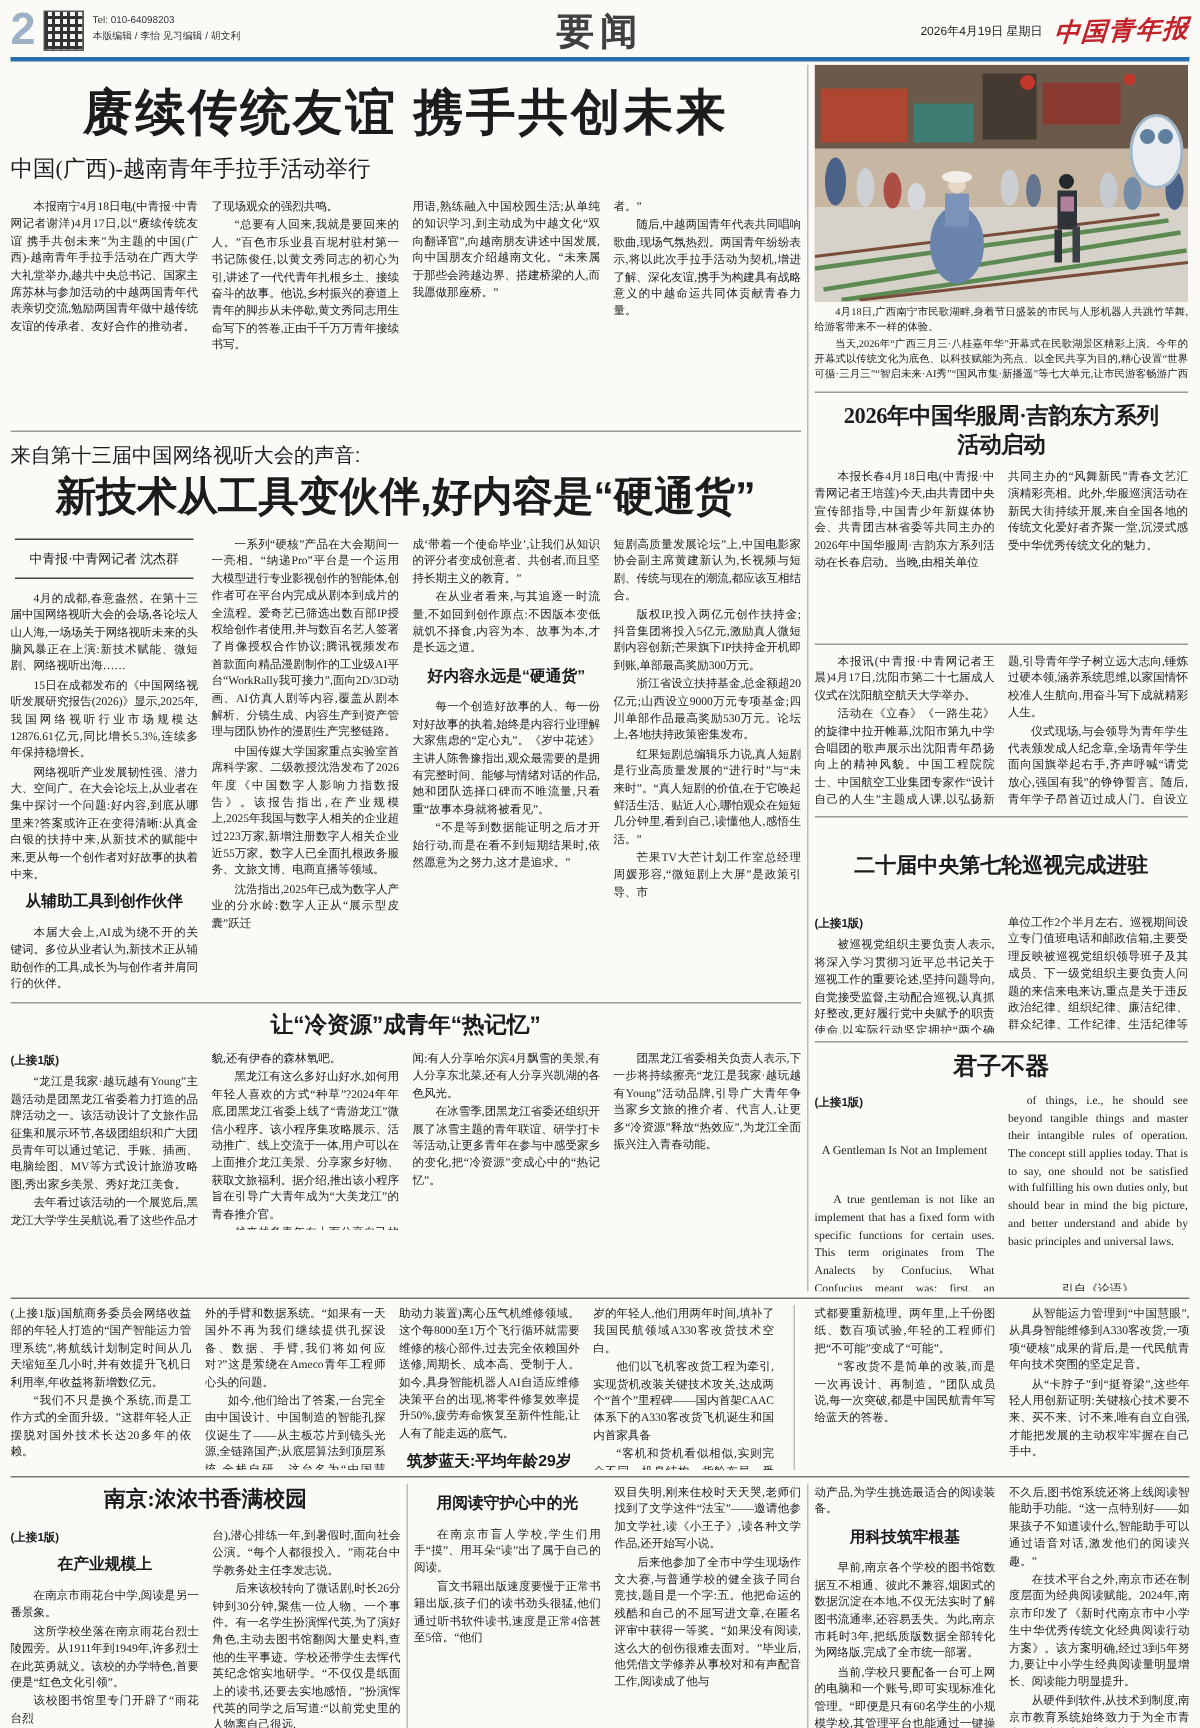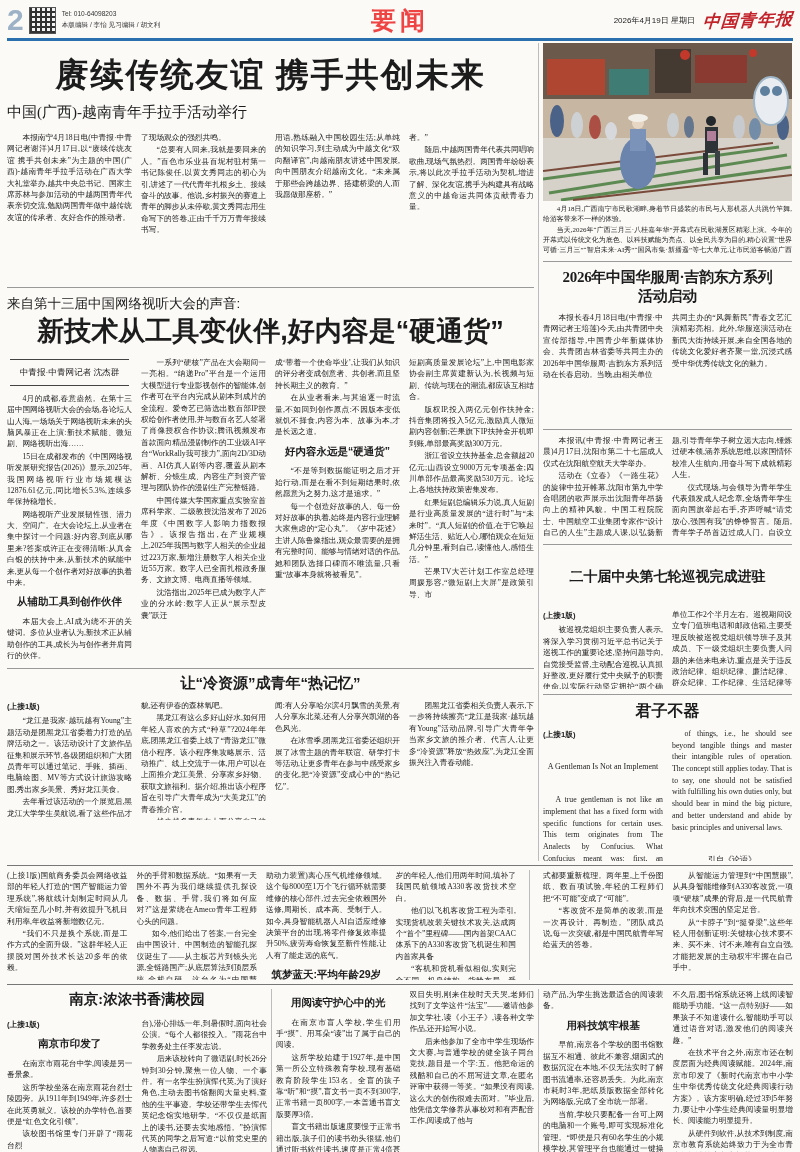--- a/index.html
+++ b/index.html
@@ -10,21 +10,21 @@
   
   .masthead-bar{height:36px;display:flex;align-items:center;position:relative;
                 border-bottom:3px solid #2a70ae;padding-top:2px;}
   .pagenum{font-family:"Liberation Sans","DejaVu Sans",sans-serif;font-size:30px;line-height:1;
            color:#9db2c6;font-weight:700;margin-right:5px;}
   .qr{width:25px;height:25px;border:1px solid #555;margin-right:6px;
       background-image:repeating-linear-gradient(0deg,#333 0 2px,transparent 2px 5px),
                        repeating-linear-gradient(90deg,#333 0 2px,#f4f4f4 2px 5px);}
   .contact{font-family:"Liberation Sans",sans-serif;font-size:6.6px;line-height:1.6;color:#333;}
   .section-title{position:absolute;left:0;right:0;text-align:center;
-                 font-size:25px;font-weight:900;color:#ef4444;letter-spacing:4px;}
+                 font-size:25px;font-weight:900;color:#404040;letter-spacing:4px;}
   .head-right{margin-left:auto;display:flex;align-items:center;gap:8px;z-index:2;}
   .pub-date{font-family:"Liberation Sans",sans-serif;font-size:8px;color:#222;}
   .masthead-logo{font-size:17px;font-weight:900;color:#c2232a;font-style:italic;
                  transform:skewX(-6deg) rotate(-2deg);letter-spacing:1px;}
 
   
   .topmain{display:flex;height:818px;overflow:hidden;margin-top:2px;}
   .left-area{width:527px;overflow:hidden;}
   .right-area{width:249px;overflow:hidden;}
   .vrule{width:1px;background:#bcbcbc;margin:0 4px;}
@@ -128,22 +128,22 @@
             </div>
           <div class="col">
               <div class="b-p">一系列“硬核”产品在大会期间一一亮相。“纳递Pro”平台是一个运用大模型进行专业影视创作的智能体,创作者可在平台内完成从剧本到成片的全流程。爱奇艺已筛选出数百部IP授权给创作者使用,并与数百名艺人签署了肖像授权合作协议;腾讯视频发布首款面向精品漫剧制作的工业级AI平台“WorkRally我可接力”,面向2D/3D动画、AI仿真人剧等内容,覆盖从剧本解析、分镜生成、内容生产到资产管理与团队协作的漫剧生产完整链路。</div>
               <div class="b-p">中国传媒大学国家重点实验室首席科学家、二级教授沈浩发布了2026年度《中国数字人影响力指数报告》。该报告指出,在产业规模上,2025年我国与数字人相关的企业超过223万家,新增注册数字人相关企业近55万家。数字人已全面扎根政务服务、文旅文博、电商直播等领域。</div>
               <div class="b-p">沈浩指出,2025年已成为数字人产业的分水岭:数字人正从“展示型皮囊”跃迁</div>
             </div>
           <div class="col">
               <div class="b-c">成‘带着一个使命毕业’,让我们从知识的评分者变成创意者、共创者,而且坚持长期主义的教育。”</div>
               <div class="b-p">在从业者看来,与其追逐一时流量,不如回到创作原点:不因版本变低就饥不择食,内容为本、故事为本,才是长远之道。</div>
               <div class="b-s">好内容永远是“硬通货”</div>
+              <div class="b-p">每一个创造好故事的人、每一份对好故事的执着,始终是内容行业理解大家焦虑的“定心丸”。《岁中花述》主讲人陈鲁豫指出,观众最需要的是拥有完整时间、能够与情绪对话的作品,她和团队选择口碑而不唯流量,只看重“故事本身就将被看见”。</div>
               <div class="b-p">“不是等到数据能证明之后才开始行动,而是在看不到短期结果时,依然愿意为之努力,这才是追求。”</div>
-              <div class="b-p">每一个创造好故事的人、每一份对好故事的执着,始终是内容行业理解大家焦虑的“定心丸”。《岁中花述》主讲人陈鲁豫指出,观众最需要的是拥有完整时间、能够与情绪对话的作品,她和团队选择口碑而不唯流量,只看重“故事本身就将被看见”。</div>
             </div>
           <div class="col">
               <div class="b-c">短剧高质量发展论坛”上,中国电影家协会副主席黄建新认为,长视频与短剧、传统与现在的潮流,都应该互相结合。</div>
               <div class="b-p">版权IP,投入两亿元创作扶持金;抖音集团将投入5亿元,激励真人微短剧内容创新;芒果旗下IP扶持金开机即到账,单部最高奖励300万元。</div>
               <div class="b-p">浙江省设立扶持基金,总金额超20亿元;山西设立9000万元专项基金;四川单部作品最高奖励530万元。论坛上,各地扶持政策密集发布。</div>
               <div class="b-p">红果短剧总编辑乐力说,真人短剧是行业高质量发展的“进行时”与“未来时”。“真人短剧的价值,在于它唤起鲜活生活、贴近人心,哪怕观众在短短几分钟里,看到自己,读懂他人,感悟生活。”</div>
               <div class="b-p">芒果TV大芒计划工作室总经理周媛形容,“微短剧上大屏”是政策引导、市</div>
             </div>
         </div>
       </section>
@@ -326,38 +326,37 @@
     </div>
   </section>
 
   <hr class="rule-strong">
   <div class="bottom-band">
     <div class="bsec bsec-a">
       <div class="h-nanjing">南京:浓浓书香满校园</div>
       <div class="cols" style="height:146px;">
         <div class="col">
             <div class="b-n">(上接1版)</div>
-            <div class="b-s">南京市印发了</div>
+            <div class="b-s">在产业规模上</div>
             <div class="b-p">在南京市雨花台中学,阅读是另一番景象。</div>
             <div class="b-p">这所学校坐落在南京雨花台烈士陵园旁。从1911年到1949年,许多烈士在此英勇就义。该校的办学特色,首要便是“红色文化引领”。</div>
             <div class="b-p">该校图书馆里专门开辟了“雨花台烈</div>
           </div>
         <div class="col">
             <div class="b-c">台),潜心排练一年,到暑假时,面向社会公演。“每个人都很投入。”雨花台中学教务处主任李发志说。</div>
             <div class="b-p">后来该校转向了微话剧,时长26分钟到30分钟,聚焦一位人物、一个事件。有一名学生扮演恽代英,为了演好角色,主动去图书馆翻阅大量史料,查他的生平事迹。学校还带学生去恽代英纪念馆实地研学。“不仅仅是纸面上的读书,还要去实地感悟。”扮演恽代英的同学之后写道:“以前党史里的人物离自己很远,</div>
           </div>
       </div>
     </div>
     <div class="vrule"></div>
     <div class="bsec bsec-b">
       <div class="cols" style="height:166px;">
         <div class="col">
             <div class="b-s">用阅读守护心中的光</div>
             <div class="b-p">在南京市盲人学校,学生们用手“摸”、用耳朵“读”出了属于自己的阅读。</div>
-            <div class="b-p">这所学校始建于1927年,是中国第一所公立特殊教育学校,现有基础教育阶段学生153名。全盲的孩子靠“听”和“摸”,盲文书一页不到300字,正常书籍一页800字,一本普通书盲文版要厚3倍。</div>
             <div class="b-p">盲文书籍出版速度要慢于正常书籍出版,孩子们的读书劲头很猛,他们通过听书软件读书,速度是正常4倍甚至5倍。“他们</div>
           </div>
         <div class="col">
             <div class="b-c">双目失明,刚来住校时天天哭,老师们找到了文学这件“法宝”——邀请他参加文学社,读《小王子》,读各种文学作品,还开始写小说。</div>
             <div class="b-p">后来他参加了全市中学生现场作文大赛,与普通学校的健全孩子同台竞技,题目是一个字:五。他把命运的残酷和自己的不屈写进文章,在匿名评审中获得一等奖。“如果没有阅读,这么大的创伤很难去面对。”毕业后,他凭借文学修养从事校对和有声配音工作,阅读成了他与</div>
           </div>
       </div>
     </div>
     <div class="vrule"></div>
     <div class="bsec bsec-c">

